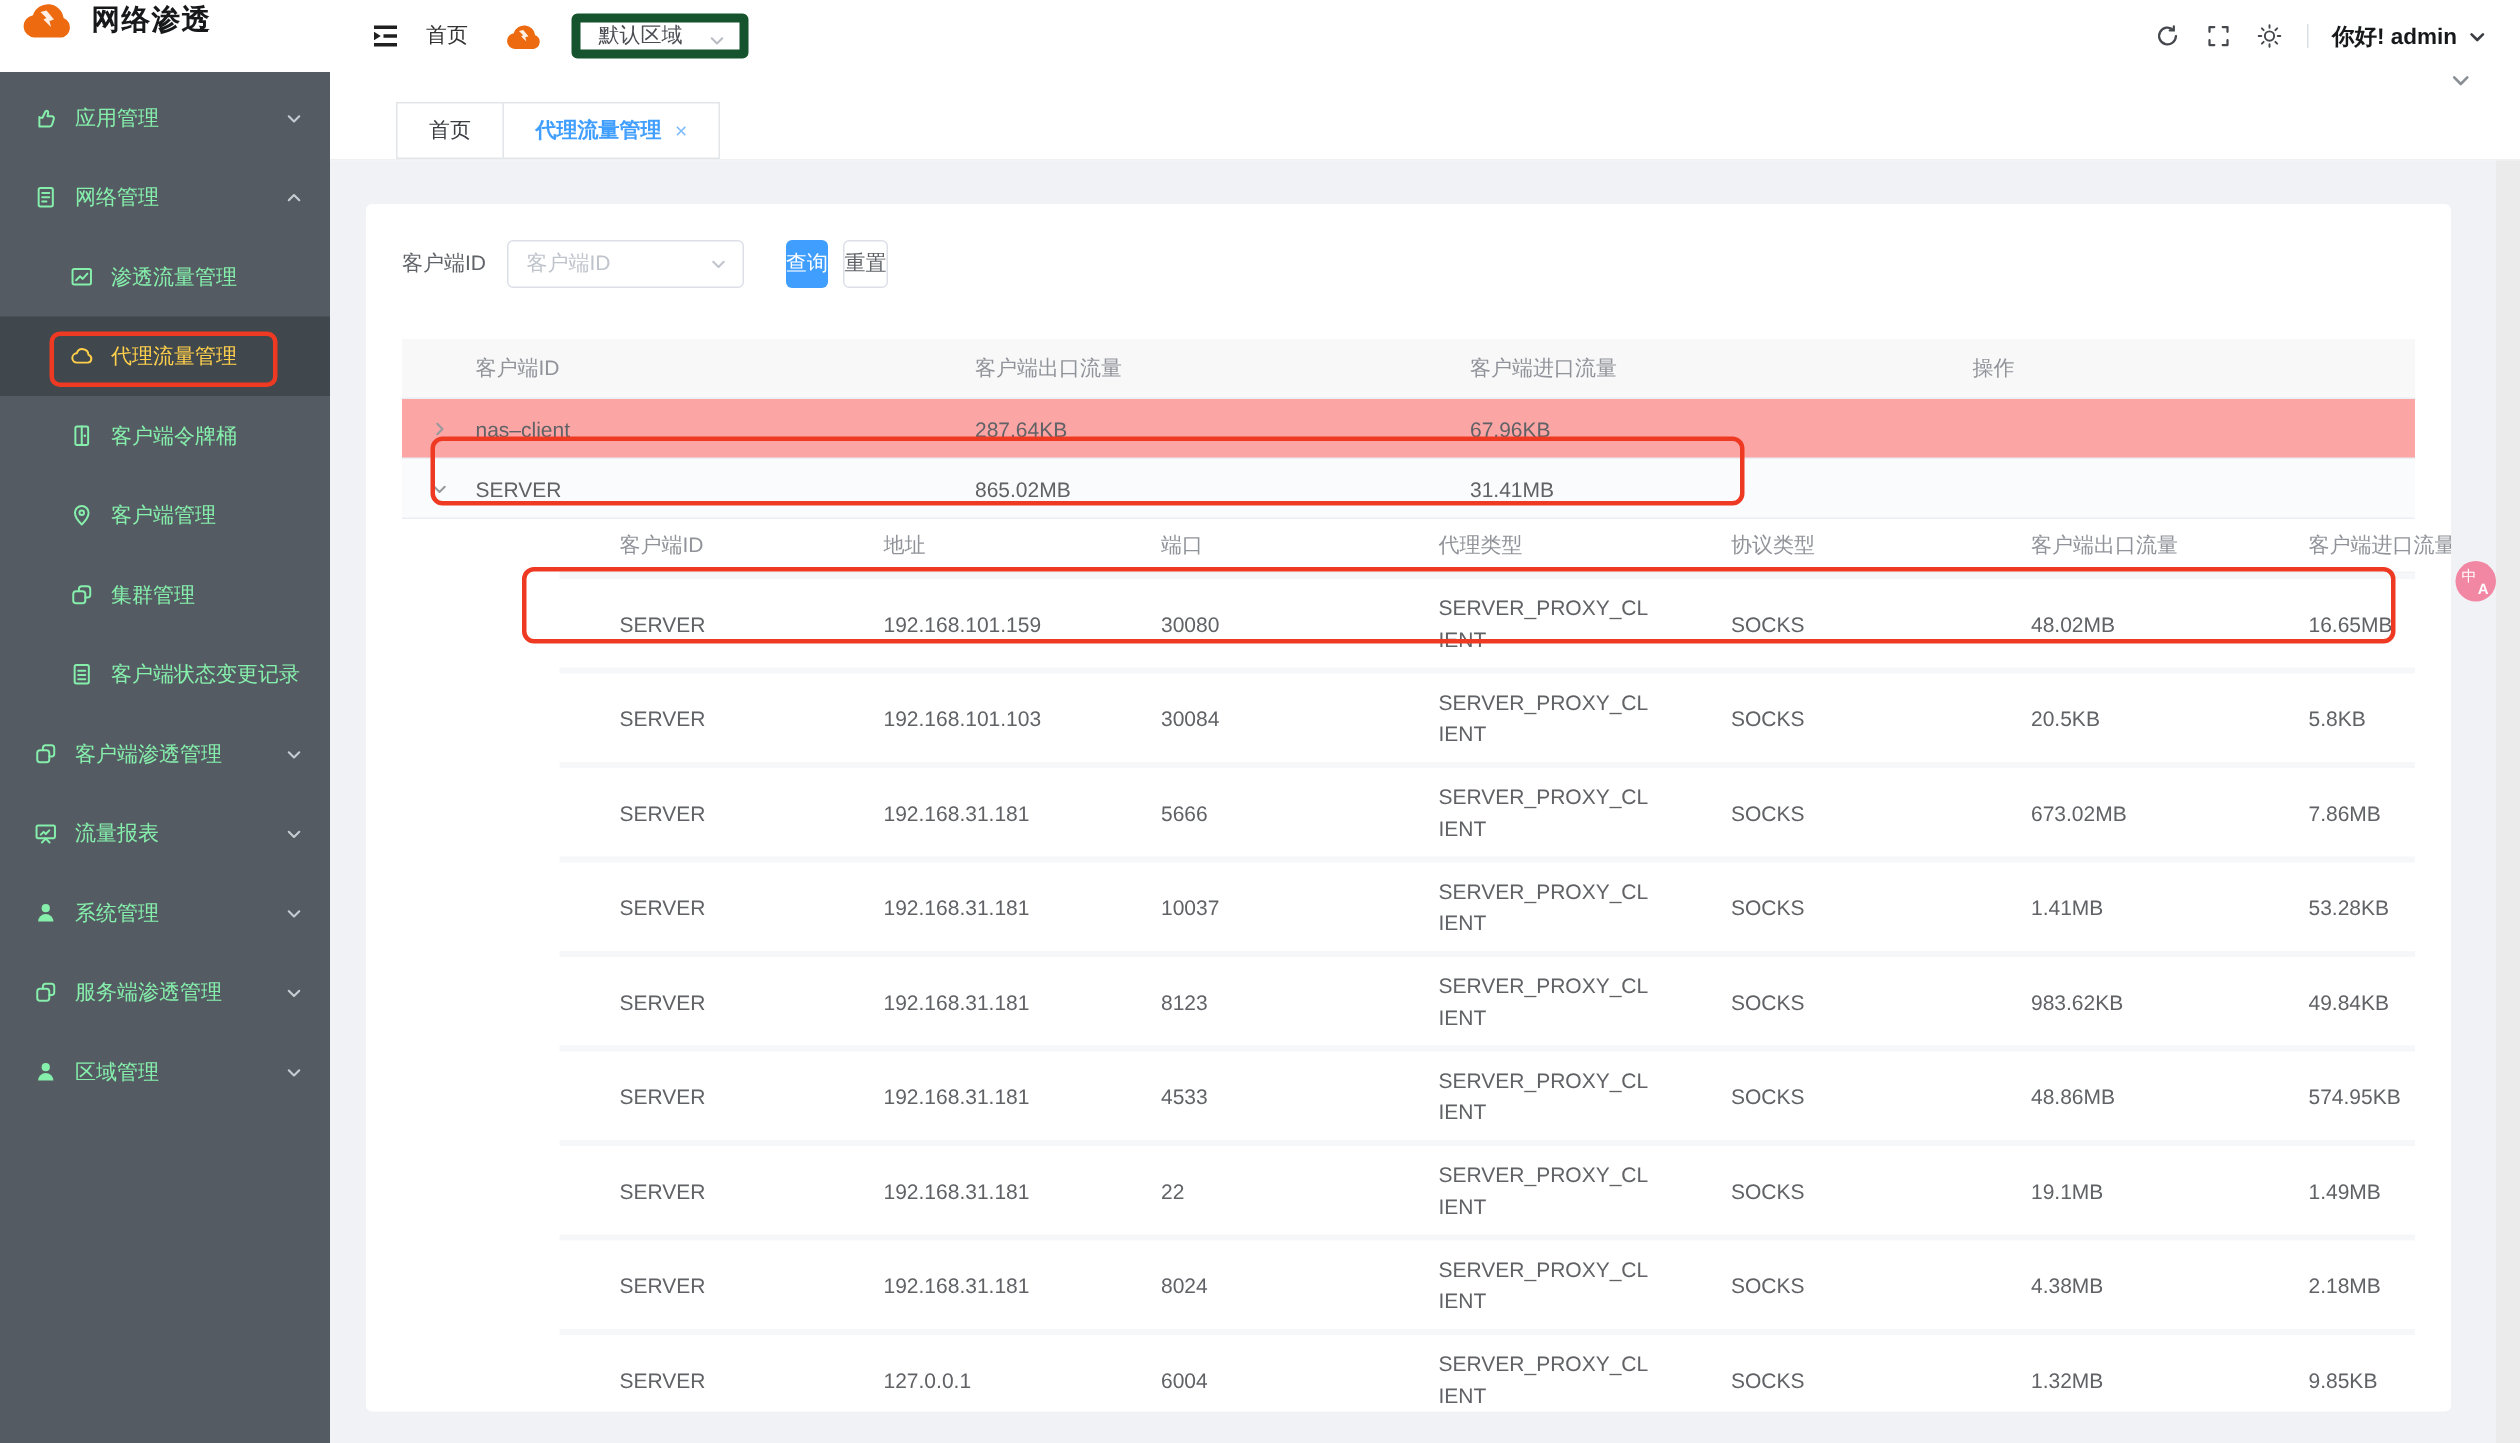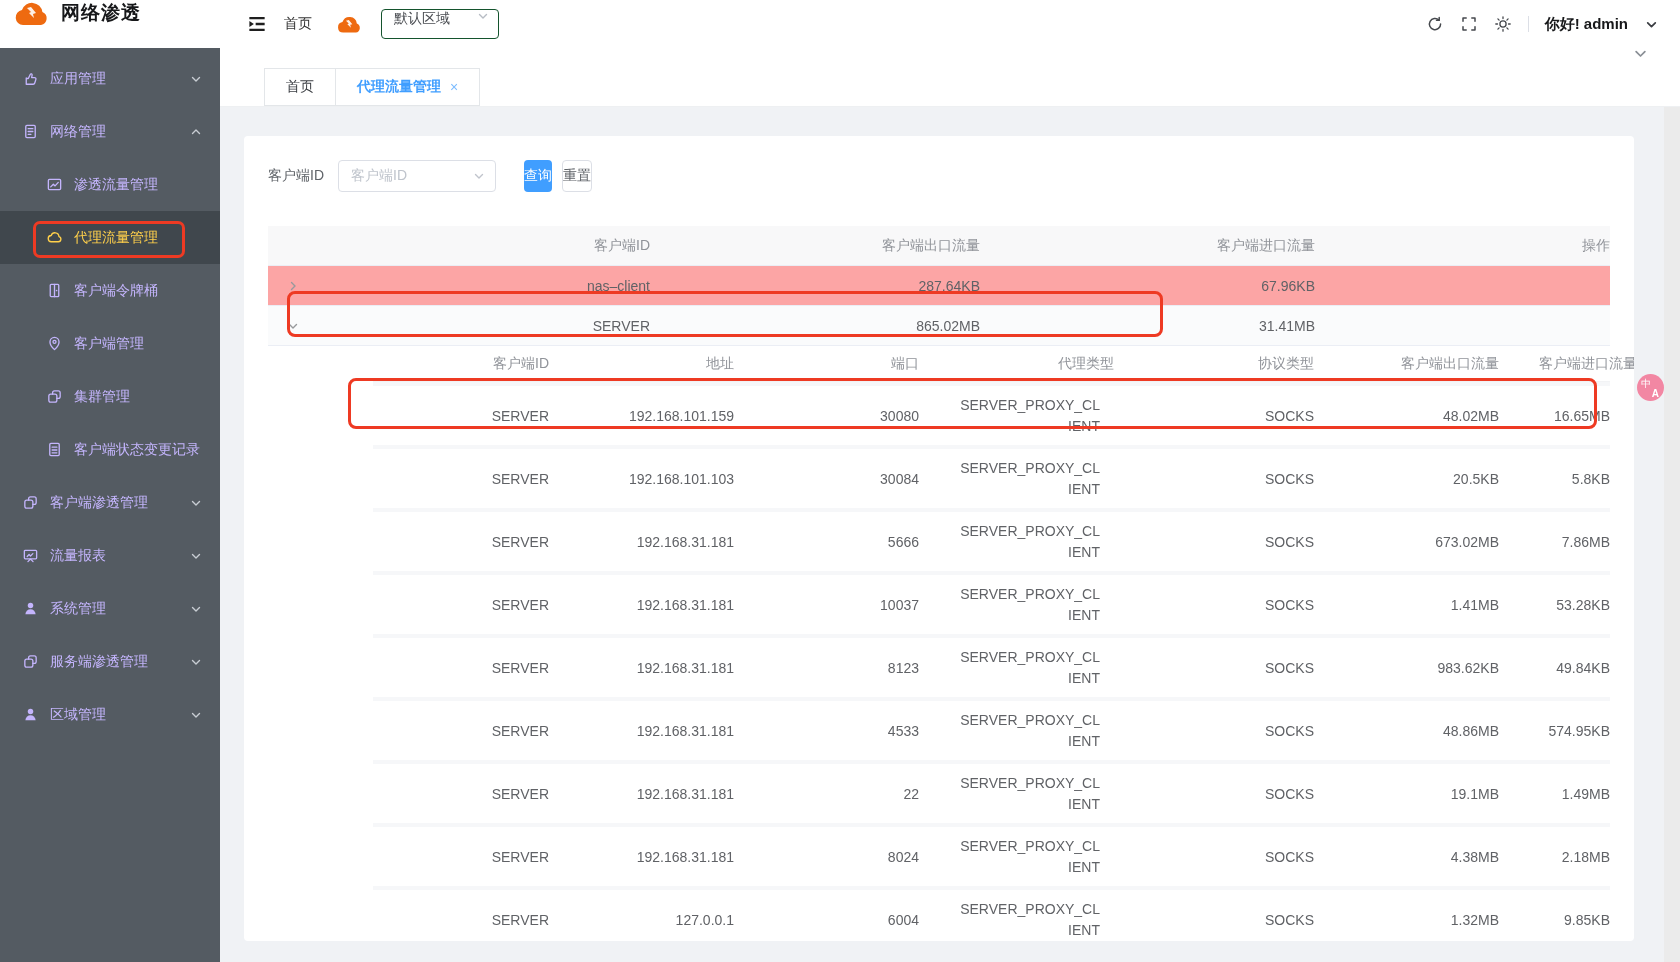--- a/index.html
+++ b/index.html
@@ -5,54 +5,54 @@
   * { box-sizing: border-box; margin:0; padding:0; }
   html,body { width:1680px; height:962px; overflow:hidden; }
   body { font-family:"Liberation Sans","DejaVu Sans",sans-serif; background:#f0f2f5; position:relative; font-size:14px; color:#606266; }
   svg { display:block; }
 
   
   .sidebar { position:absolute; left:0; top:0; width:220px; height:962px; background:#545b62; z-index:2; }
   .logo-row { height:48px; background:#fff; display:flex; align-items:flex-start; padding-left:13px; gap:10px; }
   .brand { font-size:19px; font-weight:bold; color:#17181a; letter-spacing:1px; }
   .menu { padding-top:4px; }
-  .m-item { height:53px; display:flex; align-items:center; padding:0 18px 0 22px; color:#c4b5fd; cursor:pointer; }
+  .m-item { height:53px; display:flex; align-items:center; padding:0 18px 0 22px; color:#86efac; cursor:pointer; }
   .m-item.l2 { padding-left:46px; }
   .m-item .mi { width:17px; height:17px; margin-right:11px; flex:0 0 auto; }
   .m-item .mi svg { width:17px; height:17px; }
   .m-item .lbl { flex:1; white-space:nowrap; }
   .m-item .chev { width:12px; color:#c8cdd3; }
   .m-item.active { background:#40474d; color:#ffd04b; }
 
   
   .anno { position:absolute; border:3px solid #ee3a23; border-radius:8px; pointer-events:none; z-index:8; }
   .anno-side { left:33px; top:221px; width:152px; height:37px; border-radius:7px; }
 
   
   .main { position:absolute; left:220px; top:0; right:0; height:962px;border-radius:22px; }
   .header-block { height:107px; background:#fff; position:relative; }
   .topbar { height:48px; display:flex; align-items:center; padding:0 22px 0 28px; }
   .crumb { margin-left:18px; color:#333; }
   .tb-cloud { margin-left:24px; }
-  .region-select { margin-left:18px; width:118px; height:30px; border:1px solid #14532d; border-radius:4px; display:flex; align-items:flex-start; justify-content:space-between; padding:0 9px 0 12px; color:#4a4d52; background:#fff; cursor:pointer; }
+  .region-select { margin-left:18px; width:118px; height:30px; border:6px solid #14532d; border-radius:4px; display:flex; align-items:flex-end; justify-content:space-between; padding:0 9px 0 12px; color:#4a4d52; background:#fff; cursor:pointer; }
   .region-select .chev { color:#b7bcc4; }
   .tb-right { margin-left:auto; display:flex; align-items:center; gap:16px; color:#45484d; }
   .tb-ic { width:18px; height:18px; cursor:pointer; }
   .tb-ic svg { width:18px; height:18px; }
   .vdiv { width:1px; height:16px; background:#dcdfe6; }
-  .greet { font-size:15px; font-weight:bold; color:#17181a; display:flex; align-items:center; gap:17px; cursor:pointer; }
+  .greet { font-size:15px; font-weight:bold; color:#17181a; display:flex; align-items:center; gap:7px; cursor:pointer; }
   .greet .chev { color:#3a3d42; }
 
   .tabstrip { position:absolute; left:0; right:0; top:68px; height:39px; display:flex; align-items:stretch; padding-left:44px; border-bottom:1px solid #eef0f2; background:#fff; }
   .tab { display:flex; align-items:center; gap:9px; padding:0 21px; border:1px solid #e3e6e9; margin-right:-1px; background:#fff; color:#3a3d42; cursor:pointer; }
   .tab.active { color:#409eff; font-weight:bold; }
   .tab .x { color:#7cbcff; font-size:14px; font-weight:normal; }
   .tab-more { position:absolute; right:32px; top:0; height:100%; display:flex; align-items:center; color:#8a8f96; cursor:pointer; }
 
-  .content { position:absolute; top:107px; left:0; right:0; bottom:0; background:#f0f2f5;text-align:right; }
+  .content { position:absolute; top:107px; left:0; right:0; bottom:0; background:#f0f2f5; }
   .gutter { position:absolute; right:0; top:0; bottom:0; width:16px; background:#ebebeb; }
   .card { position:absolute; left:24px; top:29px; width:1390px; height:805px; background:#fff; border-radius:4px; overflow:hidden; }
 
   
   .filter-row { display:flex; align-items:center; padding:24px 24px 0; }
   .f-label { color:#5f6368; margin-right:14px; }
   .f-select { width:158px; height:32px; border:1px solid #dcdfe6; border-radius:4px; display:flex; align-items:center; justify-content:space-between; padding:0 10px 0 12px; background:#fff; cursor:pointer; }
   .f-select .ph { color:#bfc4cc; }
   .f-select .chev { color:#c0c4cc; }
   .btn { height:32px; border-radius:4px; display:flex; align-items:center; justify-content:center; padding:0 0; cursor:pointer; }

